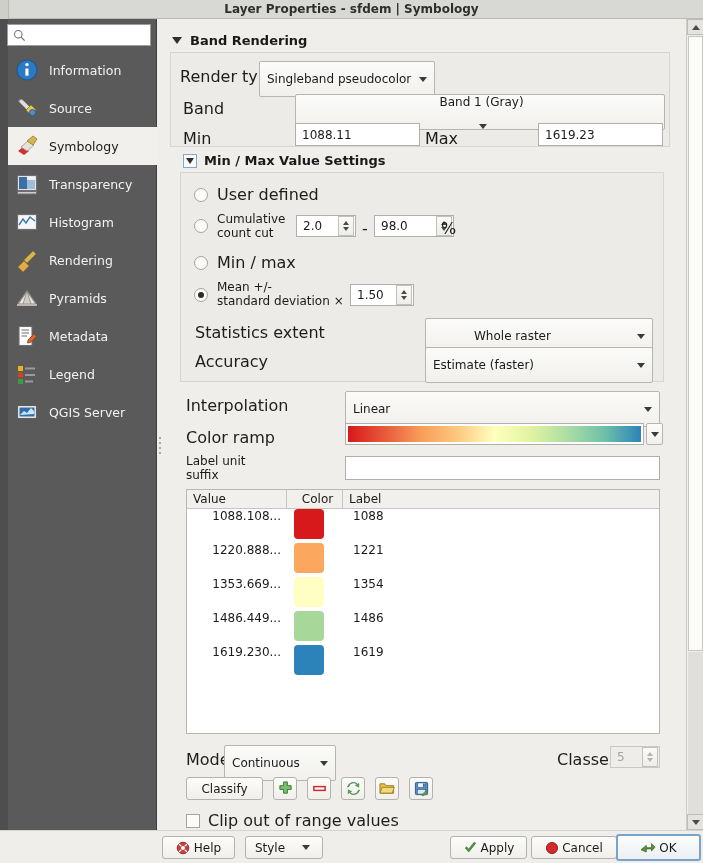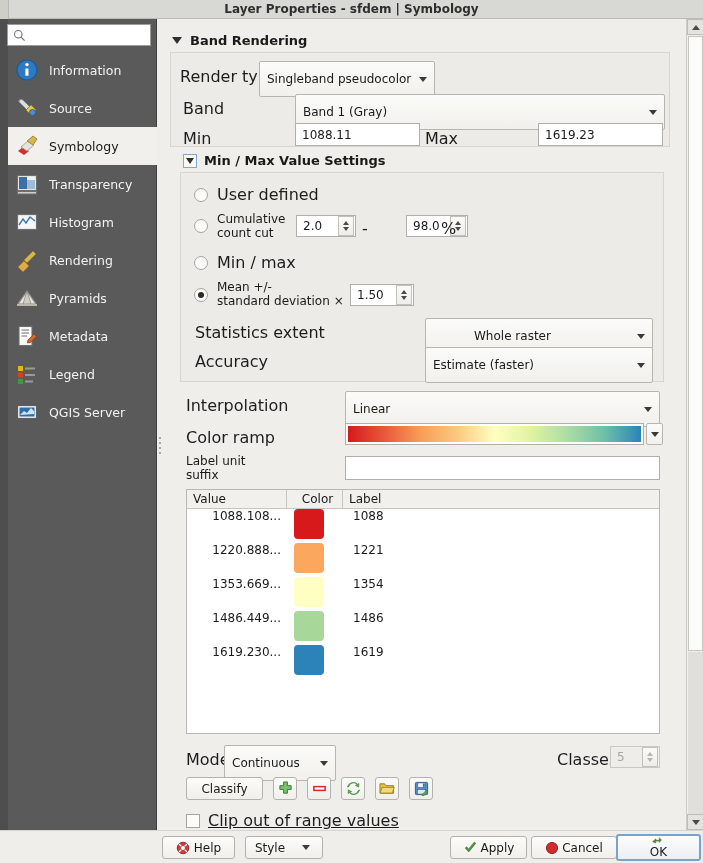--- a/index.html
+++ b/index.html
@@ -414,21 +414,21 @@
 
   <div class="panel-box" style="position:absolute;left:170px;top:52px;width:500px;height:95px;"></div>
 
   <span class="lbl" style="position:absolute;left:180px;top:67px;">Render type</span>
   <div class="combo" style="position:absolute;left:259px;top:61px;width:176px;">
     <span class="txt">Singleband pseudocolor</span>
     <span class="caret"></span>
   </div>
 
   <span class="lbl" style="position:absolute;left:183px;top:99px;">Band</span>
-  <div class="combo" style="position:absolute;left:295px;top:94px;width:370px;">
+  <div class="combo" style="position:absolute;left:295px;top:94px;width:370px;flex-direction:column;">
     <span class="txt">Band 1 (Gray)</span>
     <span class="caret"></span>
   </div>
 
   <span class="lbl" style="position:absolute;left:183px;top:129px;">Min</span>
   <div class="field" style="position:absolute;left:295px;top:123px;width:125px;">
     <span>1088.11</span>
   </div>
   <span class="lbl" style="position:absolute;left:425px;top:129px;">Max</span>
   <div class="field" style="position:absolute;left:538px;top:123px;width:125px;">
@@ -457,21 +457,21 @@
     <div>count cut</div>
   </div>
   <div class="spin" style="position:absolute;left:296px;top:215px;width:60px;">
     <span class="val">2.0</span>
     <span class="spin-btns">
       <span class="spin-up"></span>
       <span class="spin-dn"></span>
     </span>
   </div>
   <span class="lbl" style="position:absolute;left:362px;top:219px;">-</span>
-  <div class="spin" style="position:absolute;left:374px;top:215px;width:62px;margin-left:32px;">
+  <div class="spin" style="position:absolute;left:374px;top:215px;width:80px;">
     <span class="val">98.0</span>
     <span class="spin-btns">
       <span class="spin-up"></span>
       <span class="spin-dn"></span>
     </span>
   </div>
   <span class="lbl" style="position:absolute;left:441px;top:219px;">%</span>
 
   <div style="position:absolute;left:194px;top:253px;display:flex;align-items:center;">
     <span class="radio"></span>
@@ -620,21 +620,21 @@
   <div class="btn" style="position:absolute;left:409px;top:777px;width:24px;height:23px;">
     <svg width="15" height="15" viewBox="0 0 16 16">
       <rect x="1.5" y="1.5" width="13" height="13" rx="1" fill="#5b8fc4" stroke="#2c5b8e" stroke-width="1"></rect>
       <rect x="4" y="2" width="8" height="5" fill="#eef3f8" stroke="#2c5b8e" stroke-width=".7"></rect>
       <rect x="9.5" y="2.7" width="2" height="3.6" fill="#3a6fa8"></rect>
       <rect x="3.5" y="9" width="9" height="5" fill="#dfe8f1" stroke="#2c5b8e" stroke-width=".7"></rect>
       <path d="M9 14 l4-4 1.6 1.6 -4 4 -2 .4z" fill="#63a05a" stroke="#2f7a2a" stroke-width=".6"></path>
     </svg>
   </div>
 
-  <div style="position:absolute;left:186px;top:811px;display:flex;align-items:center;text-decoration:underline;">
+  <div style="position:absolute;left:186px;top:811px;display:flex;align-items:center;">
     <span class="checkbox"></span>
     <span class="lbl" style="margin-left:8px;">Clip out of range values</span>
   </div>
 
   <div class="bottombar">
     <div class="btn" style="position:absolute;left:162px;top:5px;width:73px;height:23px;">
       <svg width="14" height="14" viewBox="0 0 16 16" style="margin-right:4px;">
         <circle cx="8" cy="8" r="6.6" fill="#d33b3b" stroke="#8f1f1f" stroke-width="1"></circle>
         <circle cx="8" cy="8" r="2.8" fill="#fdfdfd" stroke="#8f1f1f" stroke-width=".8"></circle>
         <line x1="3.4" y1="3.4" x2="6" y2="6" stroke="#fdfdfd" stroke-width="1.3"></line>
@@ -657,21 +657,21 @@
       <span>Apply</span>
     </div>
 
     <div class="btn" style="position:absolute;left:531px;top:5px;width:86px;height:23px;">
       <svg width="14" height="14" viewBox="0 0 16 16" style="margin-right:3px;">
         <circle cx="8" cy="8" r="6.4" fill="#d32b2b" stroke="#8f1717" stroke-width="1"></circle>
       </svg>
       <span>Cancel</span>
     </div>
 
-    <div class="btn default" style="position:absolute;left:616px;top:3px;width:85px;height:27px;flex-direction:column;">
+    <div class="btn default" style="position:absolute;left:616px;top:3px;width:85px;height:27px;">
       <svg width="16" height="14" viewBox="0 0 18 16" style="margin-right:3px;">
         <path d="M1 10 L7 5 V7.6 H13 V3 L17 7 L13 11.5 V9 H7 V12.5 Z" fill="#5b8f3f" stroke="#355e21" stroke-width=".8"></path>
       </svg>
       <span>OK</span>
     </div>
   </div>
 
 </div>
 
 </body></html>

